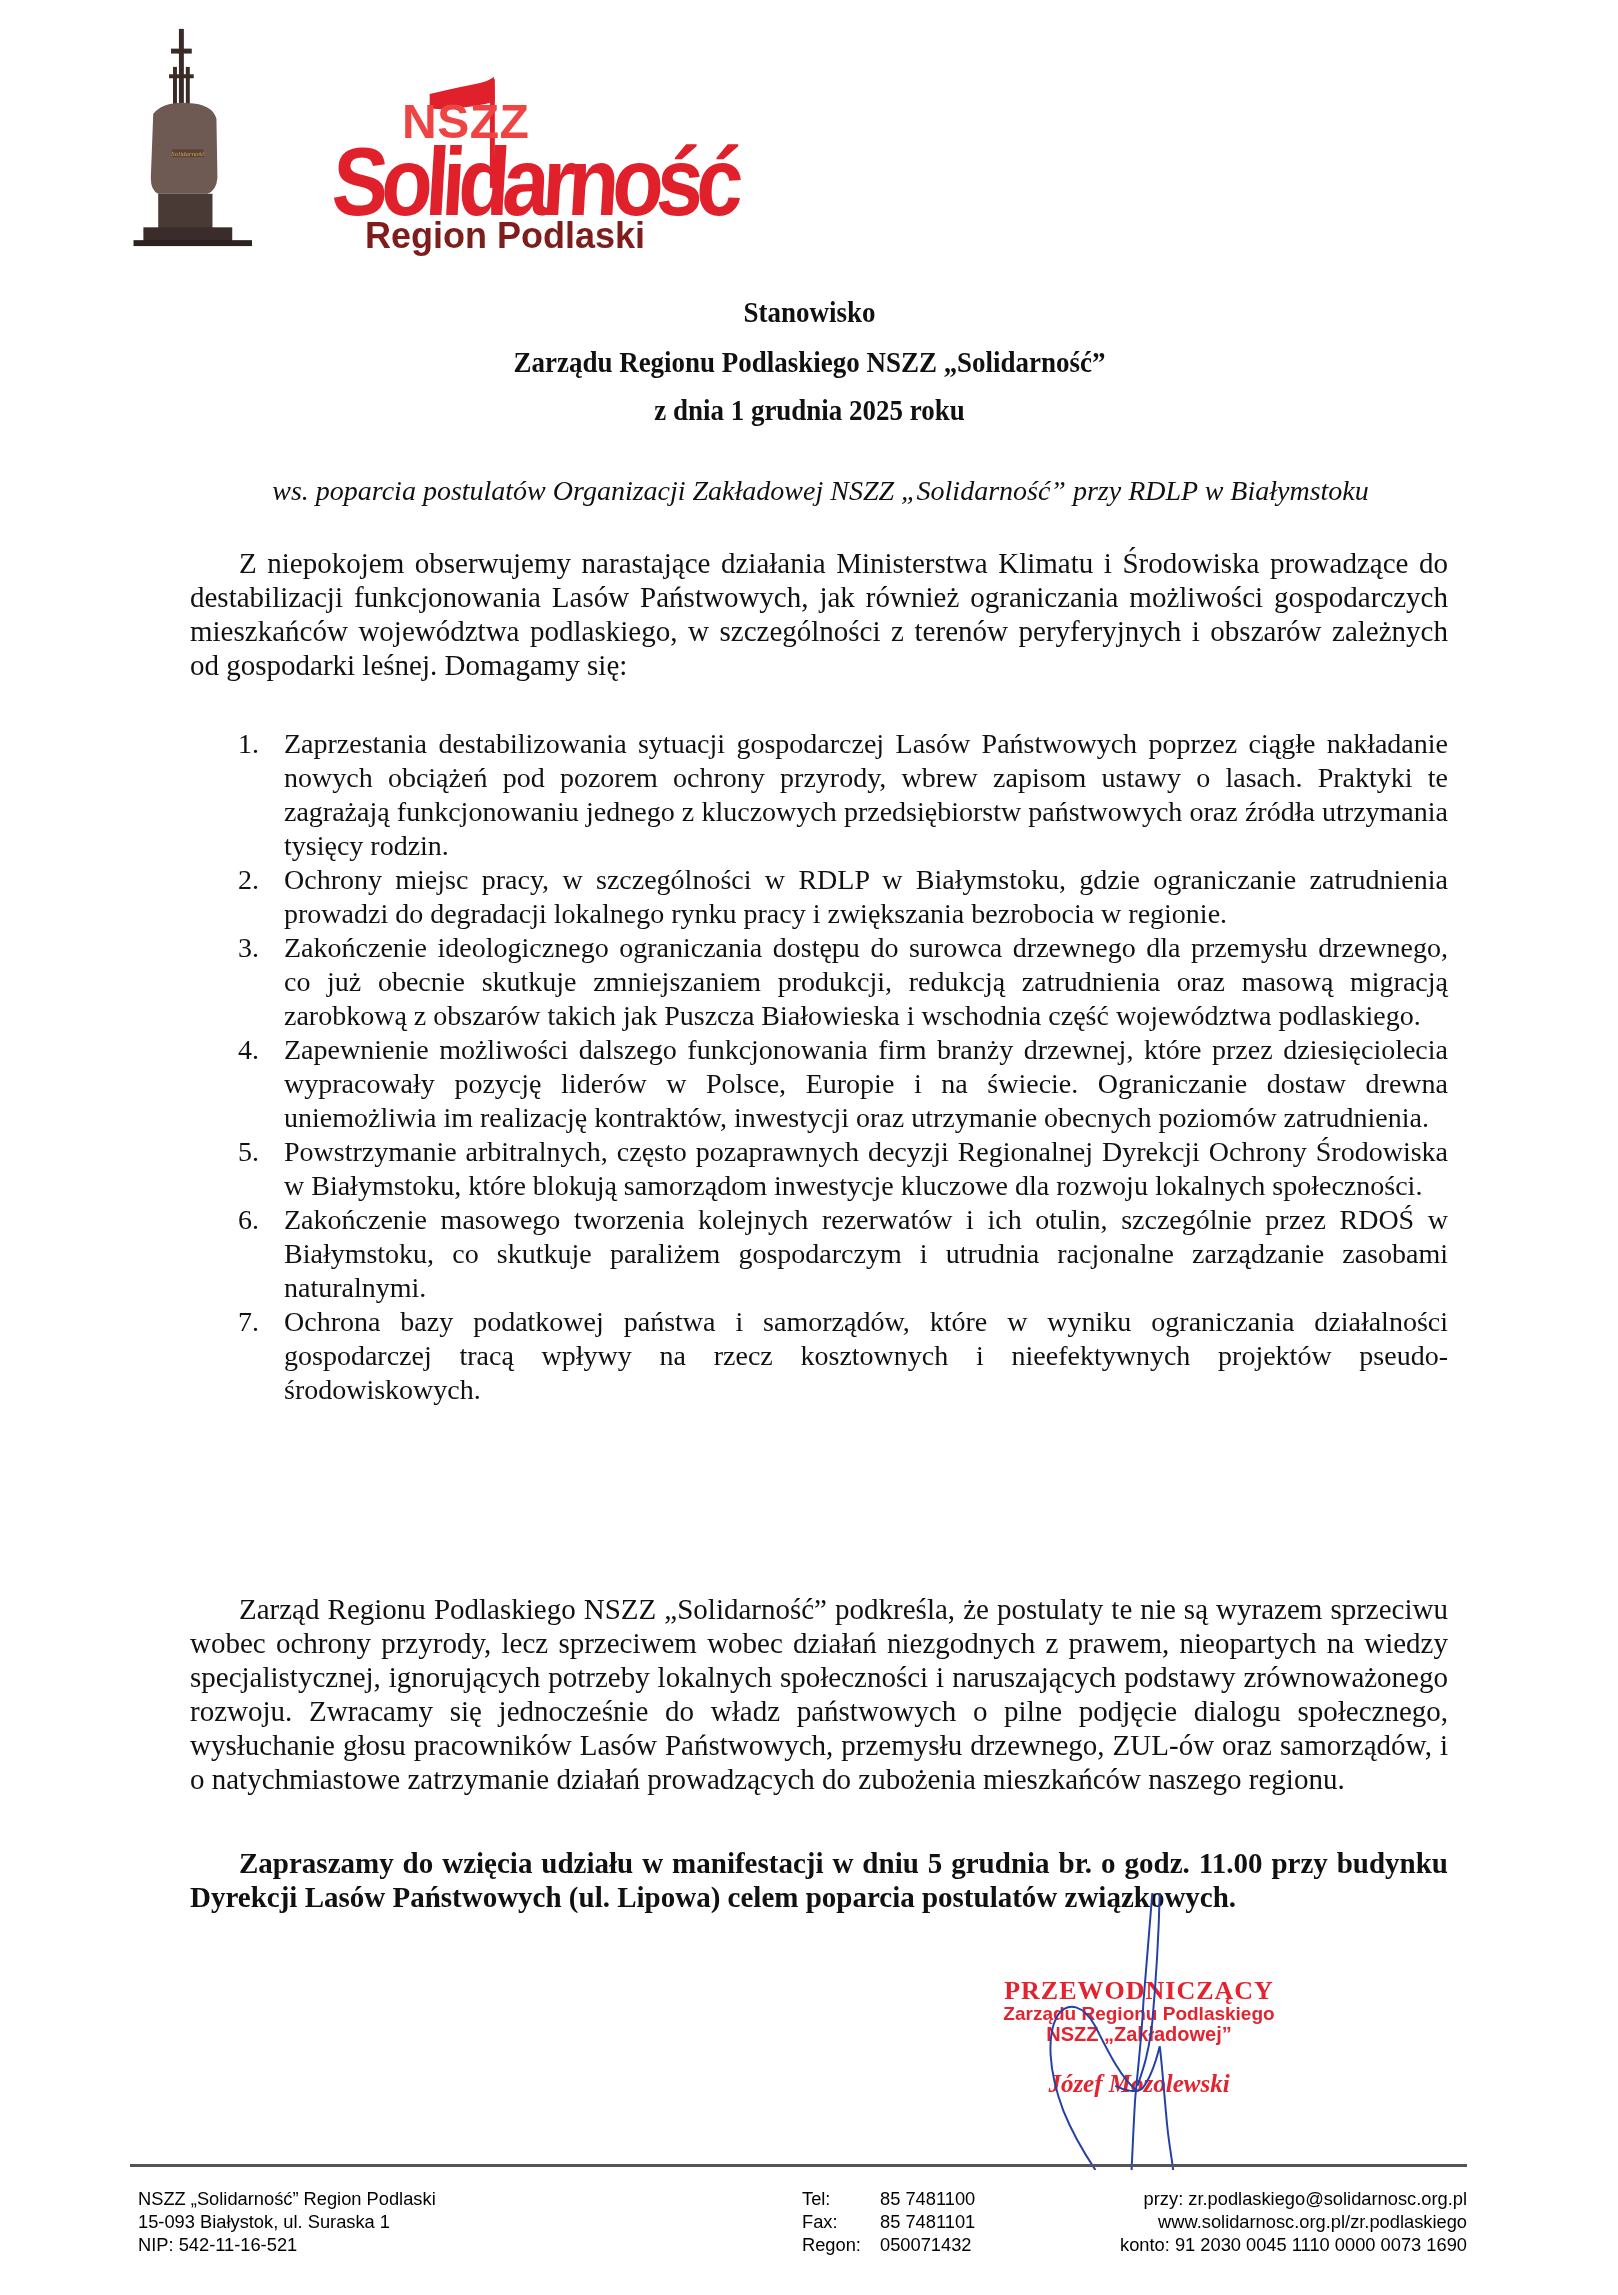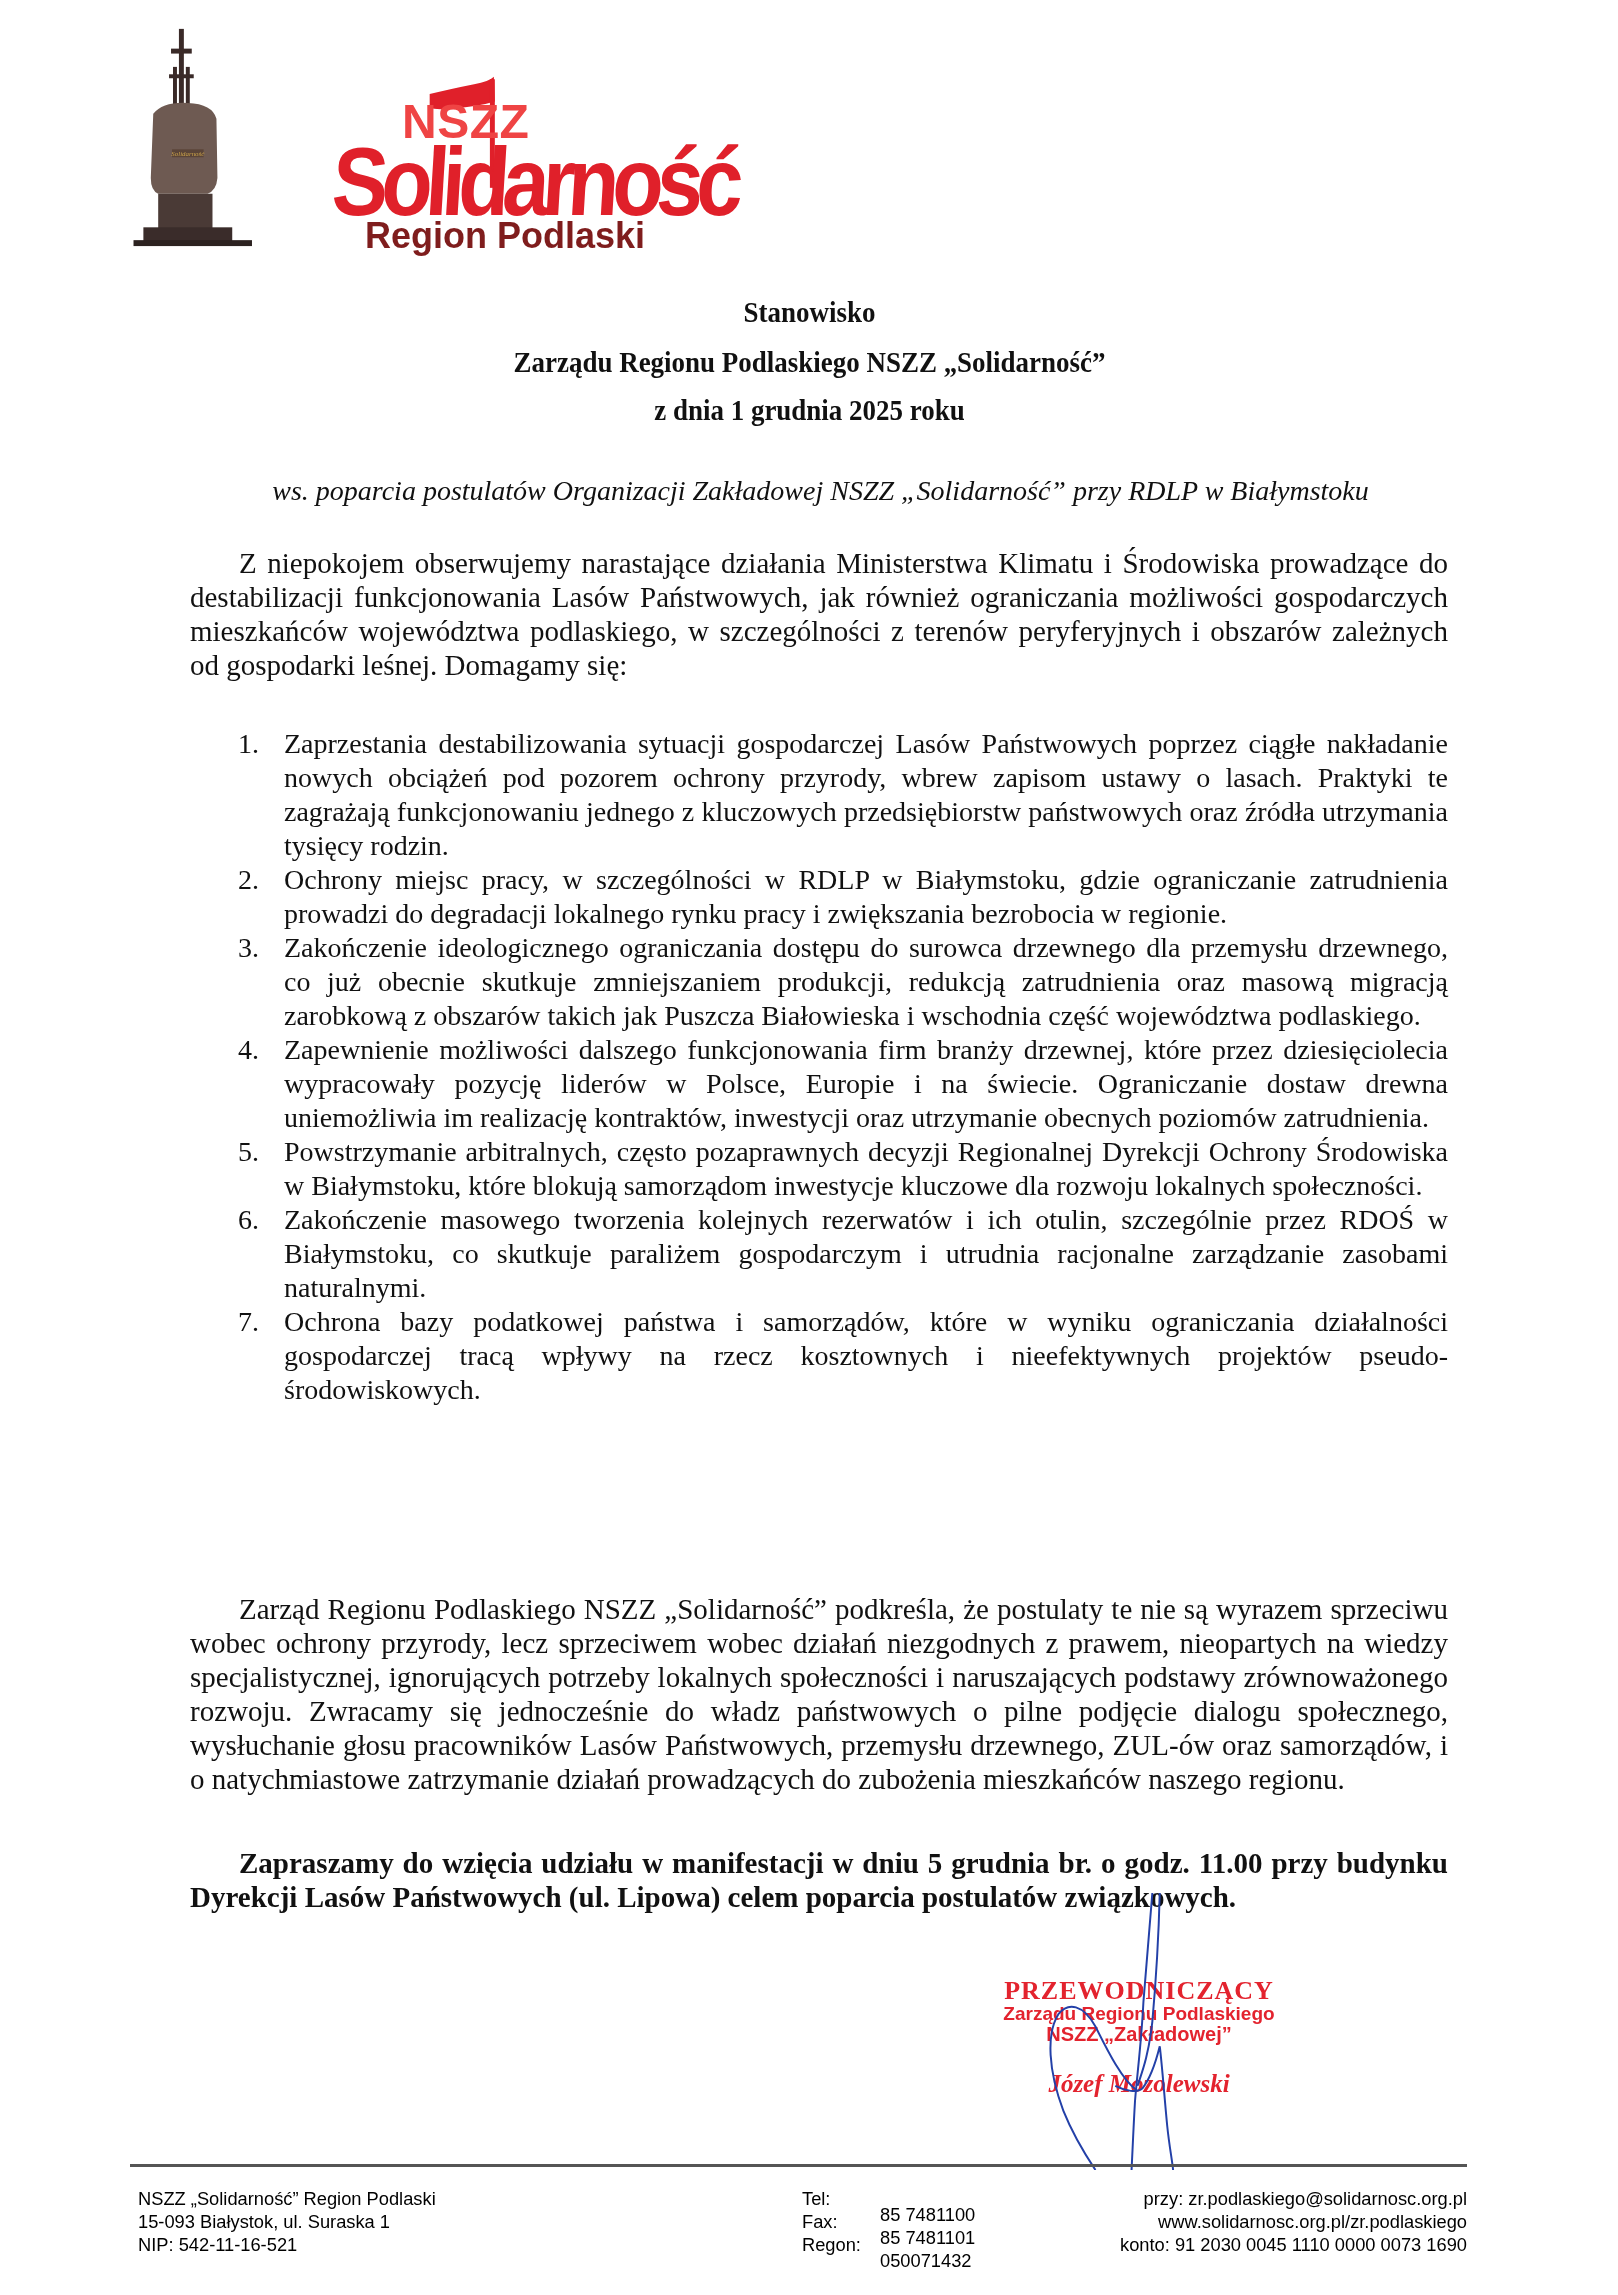--- a/index.html
+++ b/index.html
@@ -44,21 +44,21 @@
     .stamp .s3 { font-family: "Liberation Sans", sans-serif; font-weight: bold; font-size: 20px; line-height: 21px; }
     .stamp .s4 { font-family: "Liberation Serif", serif; font-weight: bold; font-style: italic; font-size: 25px; margin-top: 25px; }
     .signature { position: absolute; left: 989px; top: 1893px; width: 297px; height: 277px; }
 
     
     .footer-rule { position: absolute; left: 130px; top: 2164px; width: 1337px; height: 3px; background: #555; }
     .footer { position: absolute; top: 2187px; font-family: "Liberation Sans", sans-serif; font-size: 18.3px;
               line-height: 23px; color: #000000; }
     .f-left { left: 138px; }
     .f-mid-l { left: 800px; }
-    .f-mid-v { left: 832px; margin-top: 16px; }
+    .f-mid-v { left: 832px; }
     .f-mid-v { left: 830px; }
     .f-right { right: 198px; text-align: right; left: auto; }
     .footer div { white-space: nowrap; }
   </style>
 </head>
 <body>
 
 <div class="logo">
   <svg viewBox="0 0 1100 470">
 

